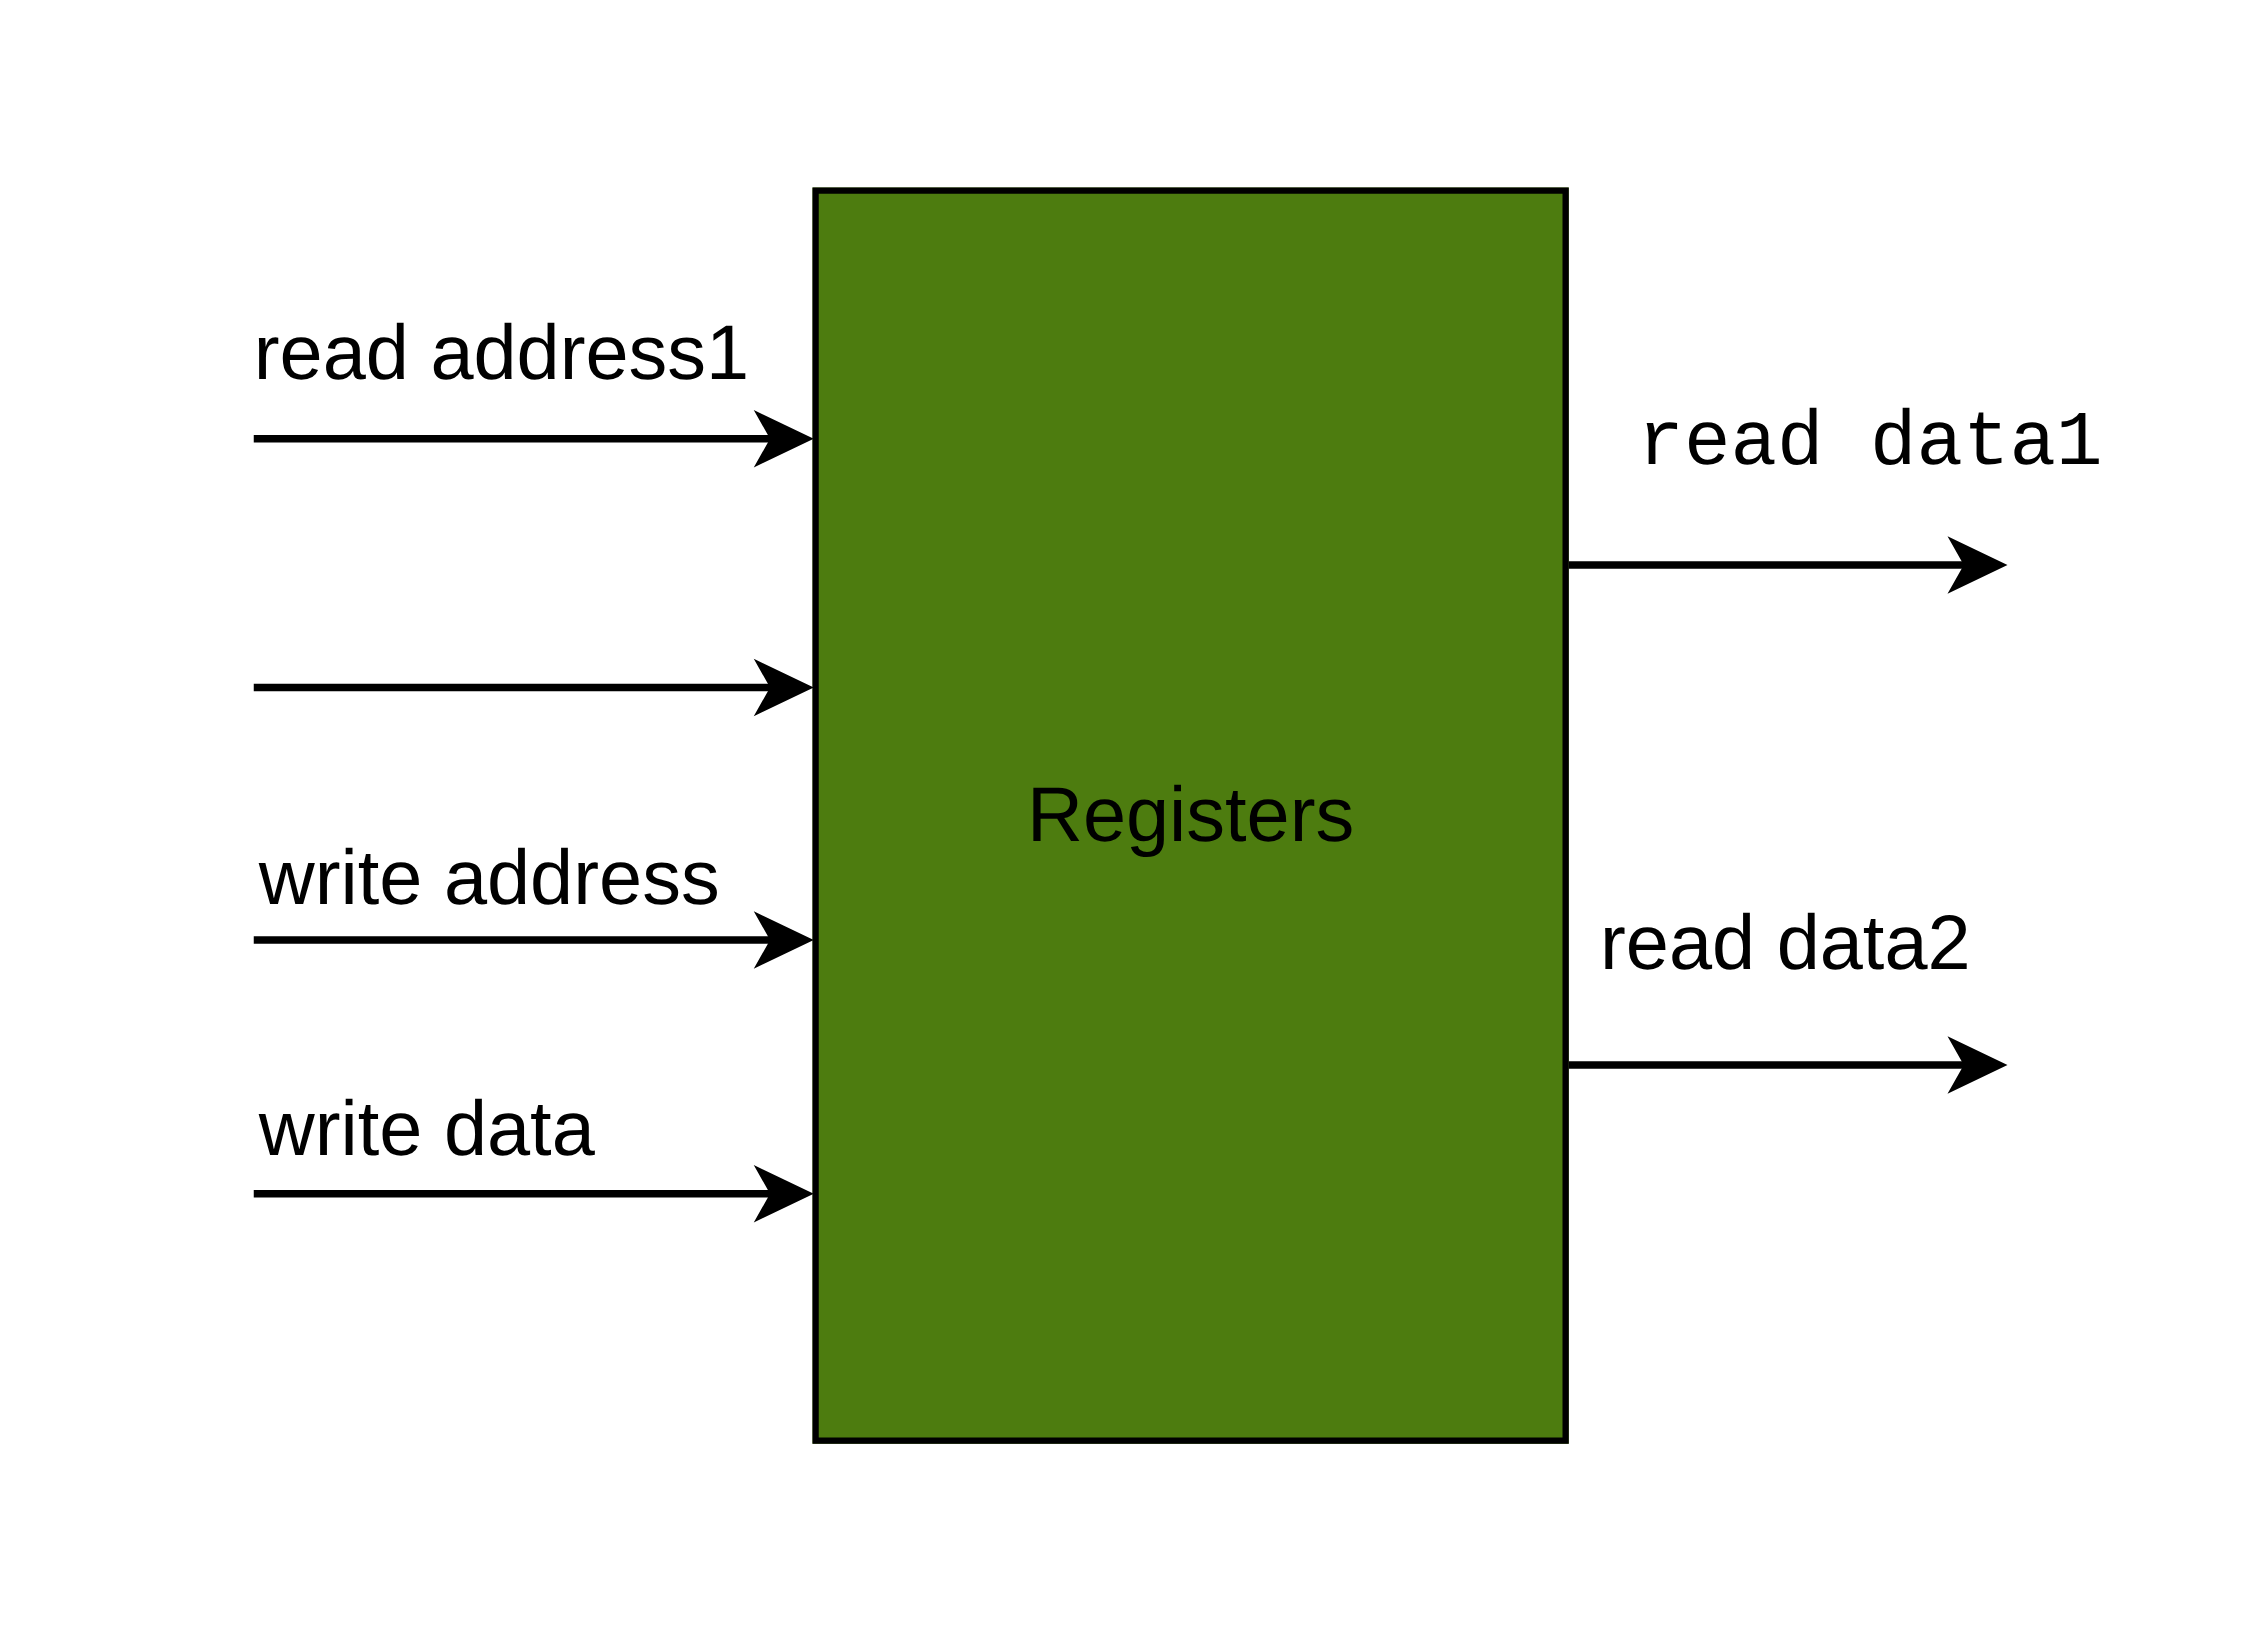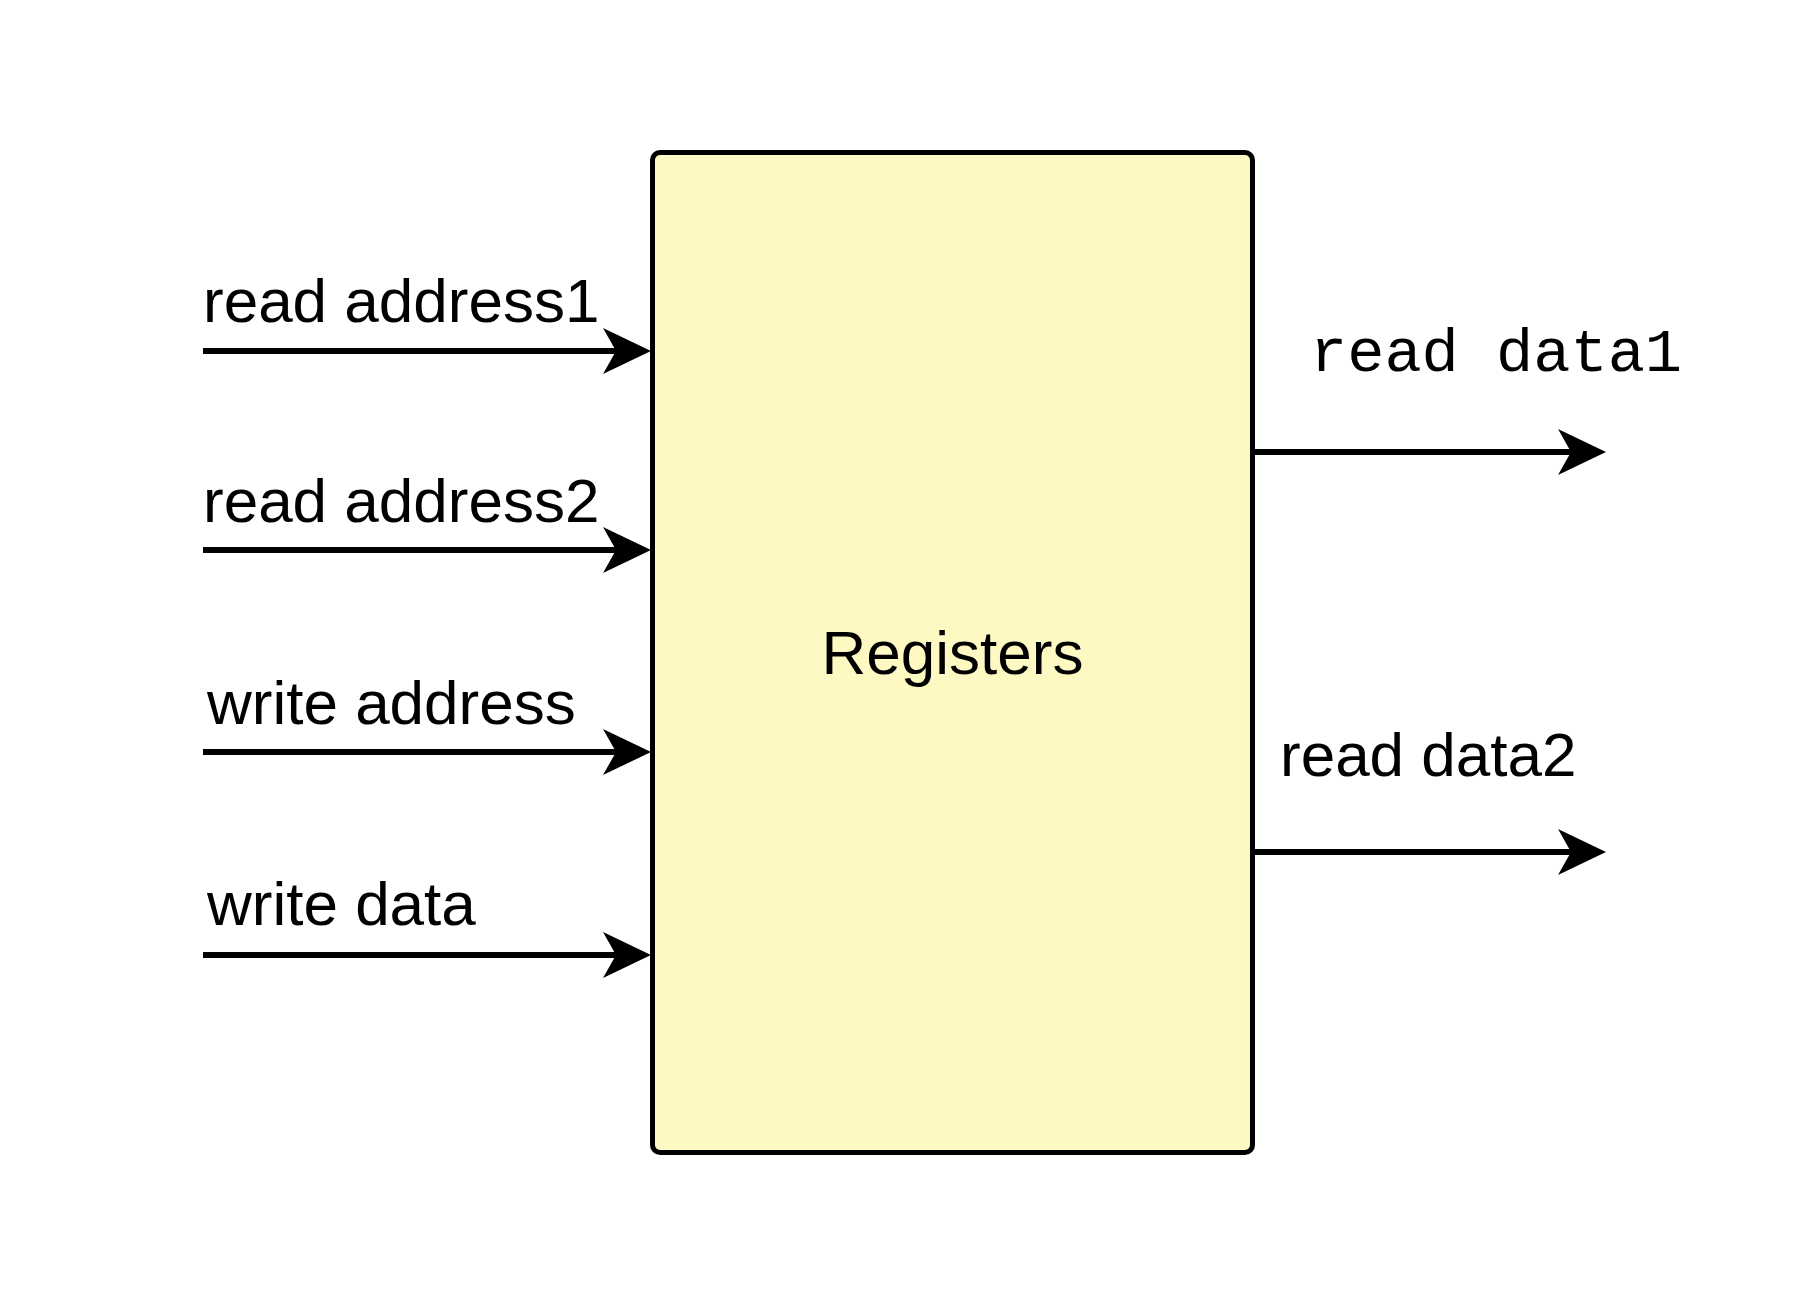--- a/index.html
+++ b/index.html
@@ -51,33 +51,33 @@
   }
   .arrow-line {
     stroke: #000000;
     stroke-width: 6;
   }
   .arrow-head {
     fill: #000000;
     stroke: none;
   }
   
-  .lbl-in-0 { left: 203px; top: 270px; }
+  .lbl-in-0 { left: 203px; top: 252px; }
   .lbl-in-1 { left: 203px; top: 470px; }
   .lbl-in-2 { left: 207px; top: 672px; }
   .lbl-in-3 { left: 207px; top: 873px; }
   .lbl-out-0 { left: 1310px; top: 324px; font-family: Liberation Mono, monospace; }
   .lbl-out-1 { left: 1280px; top: 724px; }
 </style>
 </head>
 <body>
 
 <div class="canvas">
 
-  <div class="block" style="background-color: #fef9c3; border-radius: 10px;">
+  <div class="block" style="background-color: #4d7c0f;">
     <span class="block-label">Registers</span>
   </div>
 
   <svg class="arrow-layer" viewBox="0 0 1805 1305">
     <g>
       <line class="arrow-line" x1="203" y1="351" x2="620" y2="351"></line>
       <path class="arrow-head" d="M651,351 L603,328 L616,351 L603,374 Z"></path>
     </g>
     <g>
       <line class="arrow-line" x1="203" y1="550" x2="620" y2="550"></line>
@@ -95,20 +95,19 @@
       <line class="arrow-line" x1="1255" y1="452" x2="1574" y2="452"></line>
       <path class="arrow-head" d="M1606,452 L1558,429 L1571,452 L1558,475 Z"></path>
     </g>
     <g>
       <line class="arrow-line" x1="1255" y1="852" x2="1574" y2="852"></line>
       <path class="arrow-head" d="M1606,852 L1558,829 L1571,852 L1558,875 Z"></path>
     </g>
   </svg>
 
   <div class="port-label lbl-in-0">read address1</div>
-  <div class="port-label lbl-in-1">read address2</div>
   <div class="port-label lbl-in-2">write address</div>
   <div class="port-label lbl-in-3">write data</div>
 
   <div class="port-label lbl-out-0">read data1</div>
   <div class="port-label lbl-out-1">read data2</div>
 
 </div>
 
 </body></html>

